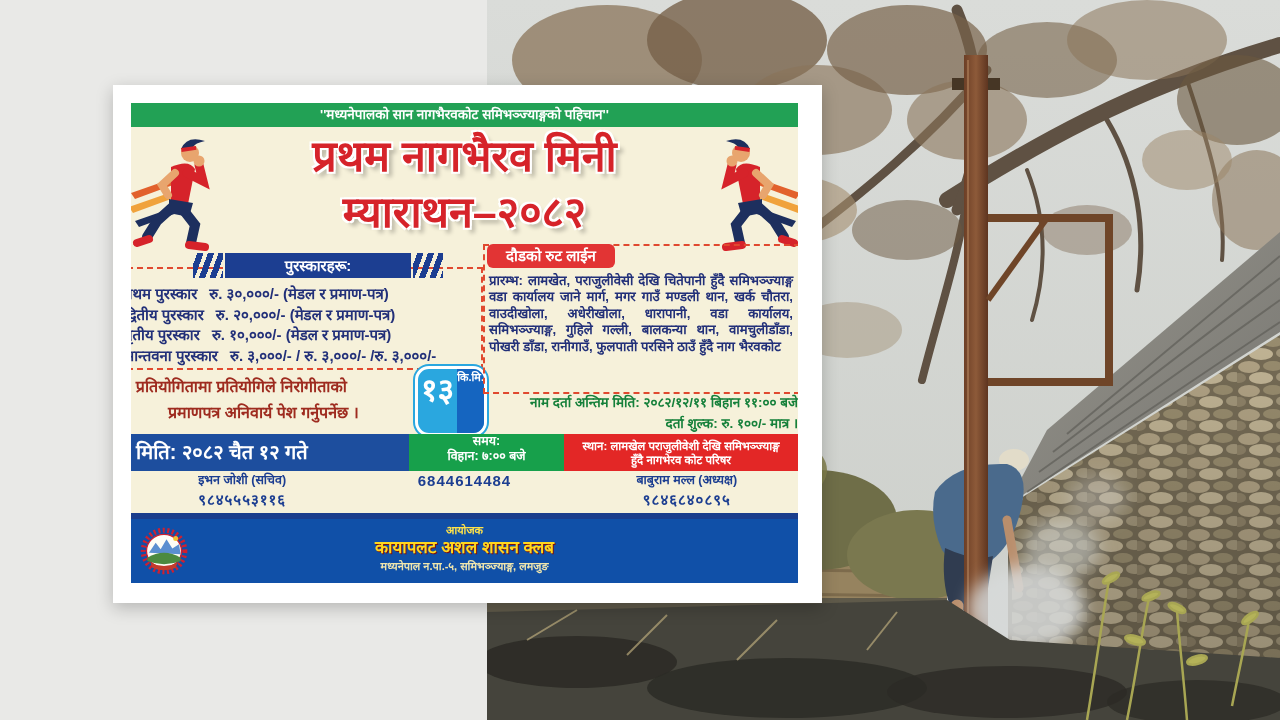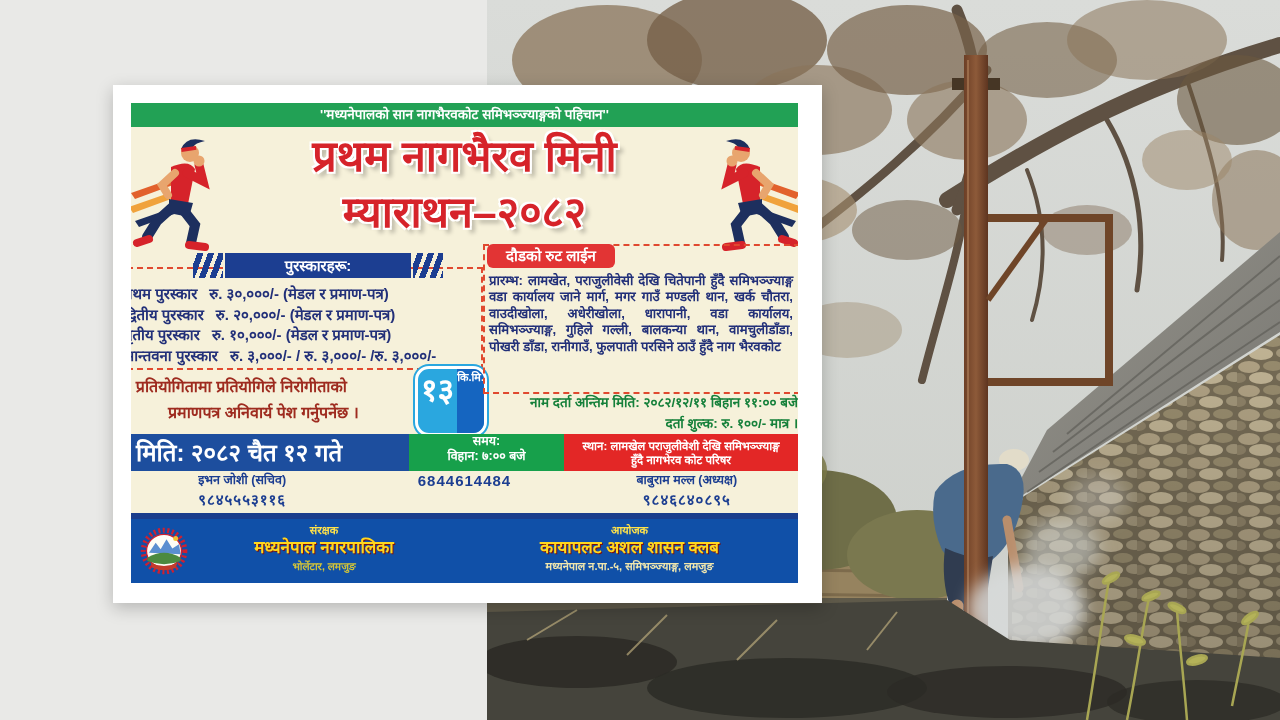--- a/index.html
+++ b/index.html
@@ -63,21 +63,21 @@
     color:#fff;font-weight:bold;font-size:15px;line-height:24px;text-align:center;
   }
   .route-text{
     position:absolute;left:358px;top:170px;width:304px;color:#223079;font-weight:bold;
     font-size:13.2px;line-height:16.4px;text-align:justify;
   }
   .reg{position:absolute;left:352px;top:289px;width:315px;text-align:right;color:#15803a;font-weight:bold;font-size:13.5px;line-height:21px;}
 
   
   .date-row{position:absolute;left:0;top:331px;width:667px;height:37px;display:flex;}
-  .cell-date{width:268px;background:#1d4e9e;color:#fff;font-weight:bold;font-size:24px;line-height:37px;text-indent:-5px;padding-left:10px;white-space:nowrap;}
+  .cell-date{width:268px;background:#1d4e9e;color:#fff;font-weight:bold;font-size:20px;line-height:37px;text-indent:-5px;padding-left:10px;white-space:nowrap;}
   .cell-time{width:155px;background:#17a04b;color:#fff;font-weight:bold;font-size:12.5px;line-height:15px;text-align:center;padding-top:0;box-sizing:border-box;}
   .cell-venue{flex:1;background:#e32726;color:#fff;font-weight:bold;font-size:11.5px;line-height:14px;text-align:center;padding-top:5px;box-sizing:border-box;}
 
   
   .contacts{position:absolute;left:0;top:368px;width:667px;height:42px;display:flex;}
   .contact{flex:1;text-align:center;color:#1c3e91;font-weight:bold;}
   .contact .cname{font-size:12.5px;line-height:19px;}
   .contact .cphone{font-size:15px;line-height:20px;letter-spacing:1px;}
 
   .navy-strip{position:absolute;left:0;top:410px;width:667px;height:6px;background:#1b3e8c;}
@@ -386,25 +386,20 @@
       <div class="logo">
         <svg viewBox="0 0 60 60" width="50" height="50">
           <circle cx="30" cy="30" r="25" fill="none" stroke="#cf2030" stroke-width="6" stroke-dasharray="2.5 3"></circle>
           <ellipse cx="30" cy="30" rx="21" ry="20" fill="#fdfdf6" stroke="#cf2030" stroke-width="1.5"></ellipse>
           <path d="M12,32 L20,20 L26,28 L33,16 L40,27 L48,22 L50,34 Z" fill="#5b8fd0"></path>
           <path d="M10,38 Q30,26 50,38 L50,42 Q30,50 10,42 Z" fill="#4c8a3f"></path>
           <path d="M14,44 Q30,52 46,44 L44,50 Q30,56 16,50 Z" fill="#c23c2c"></path>
           <circle cx="44" cy="15" r="3" fill="#f2c230"></circle>
         </svg>
       </div>
-      <div class="f-col f-left">
-        <div class="f-label">संरक्षक</div>
-        <div class="f-name">मध्यनेपाल नगरपालिका</div>
-        <div class="f-addr-l">भोर्लेटार, लमजुङ</div>
-      </div>
       <div class="f-col f-right">
         <div class="f-label">आयोजक</div>
         <div class="f-name">कायापलट अशल शासन क्लब</div>
         <div class="f-addr-r">मध्यनेपाल न.पा.-५, समिभञ्ज्याङ्ग, लमजुङ</div>
       </div>
     </div>
 
   </div>
 </div>
 

